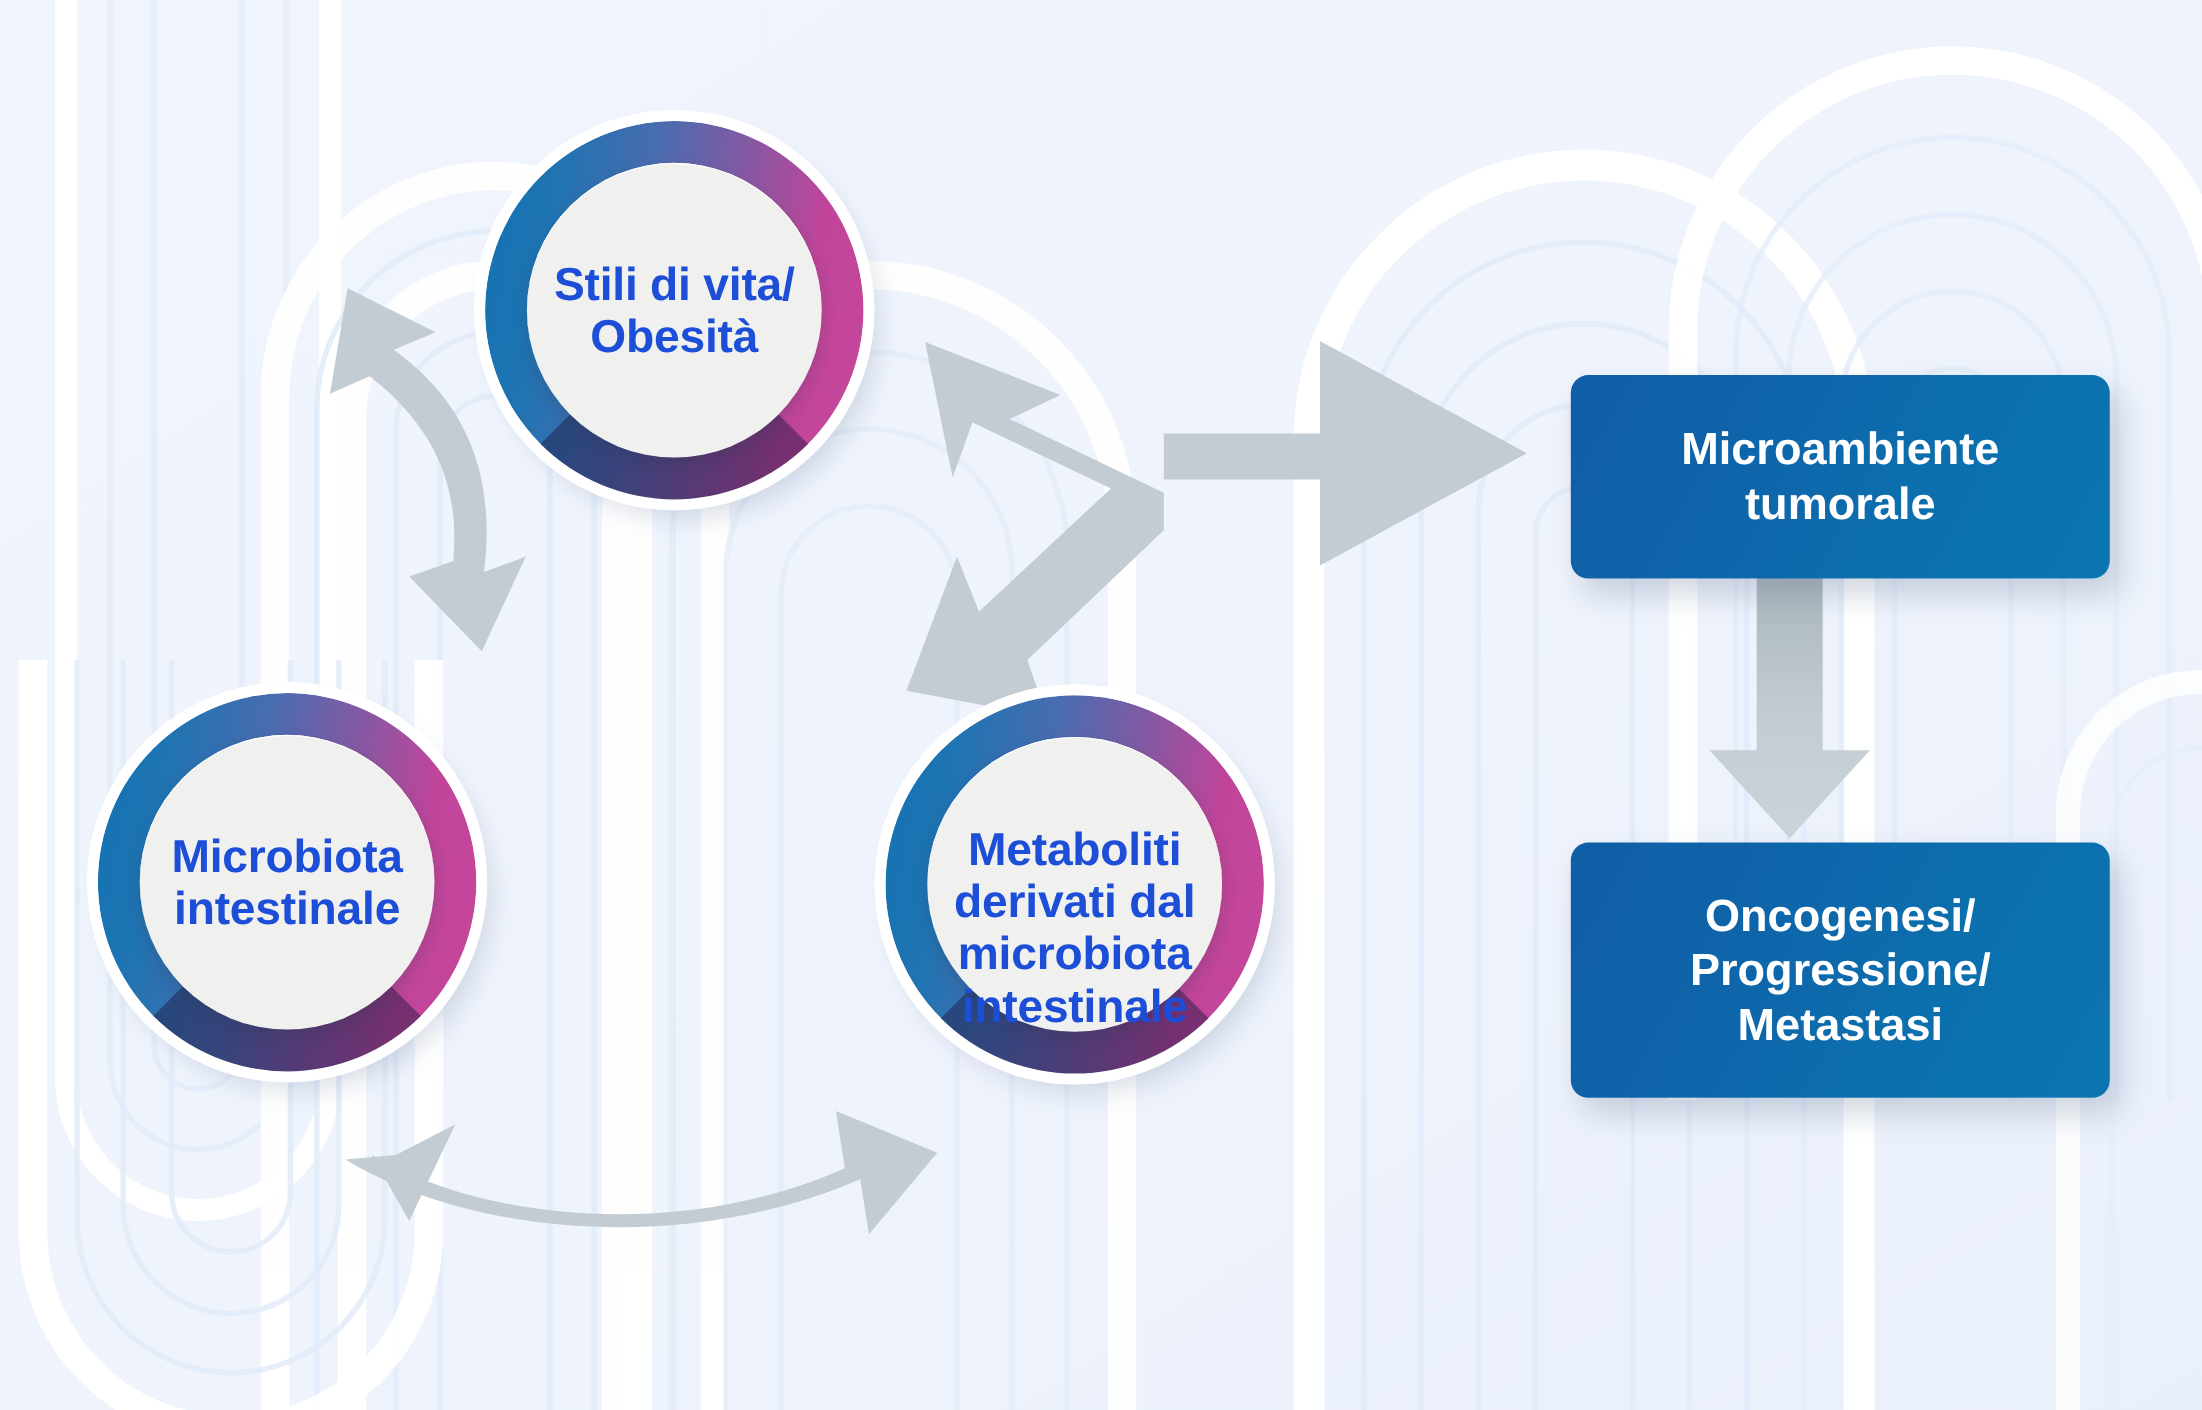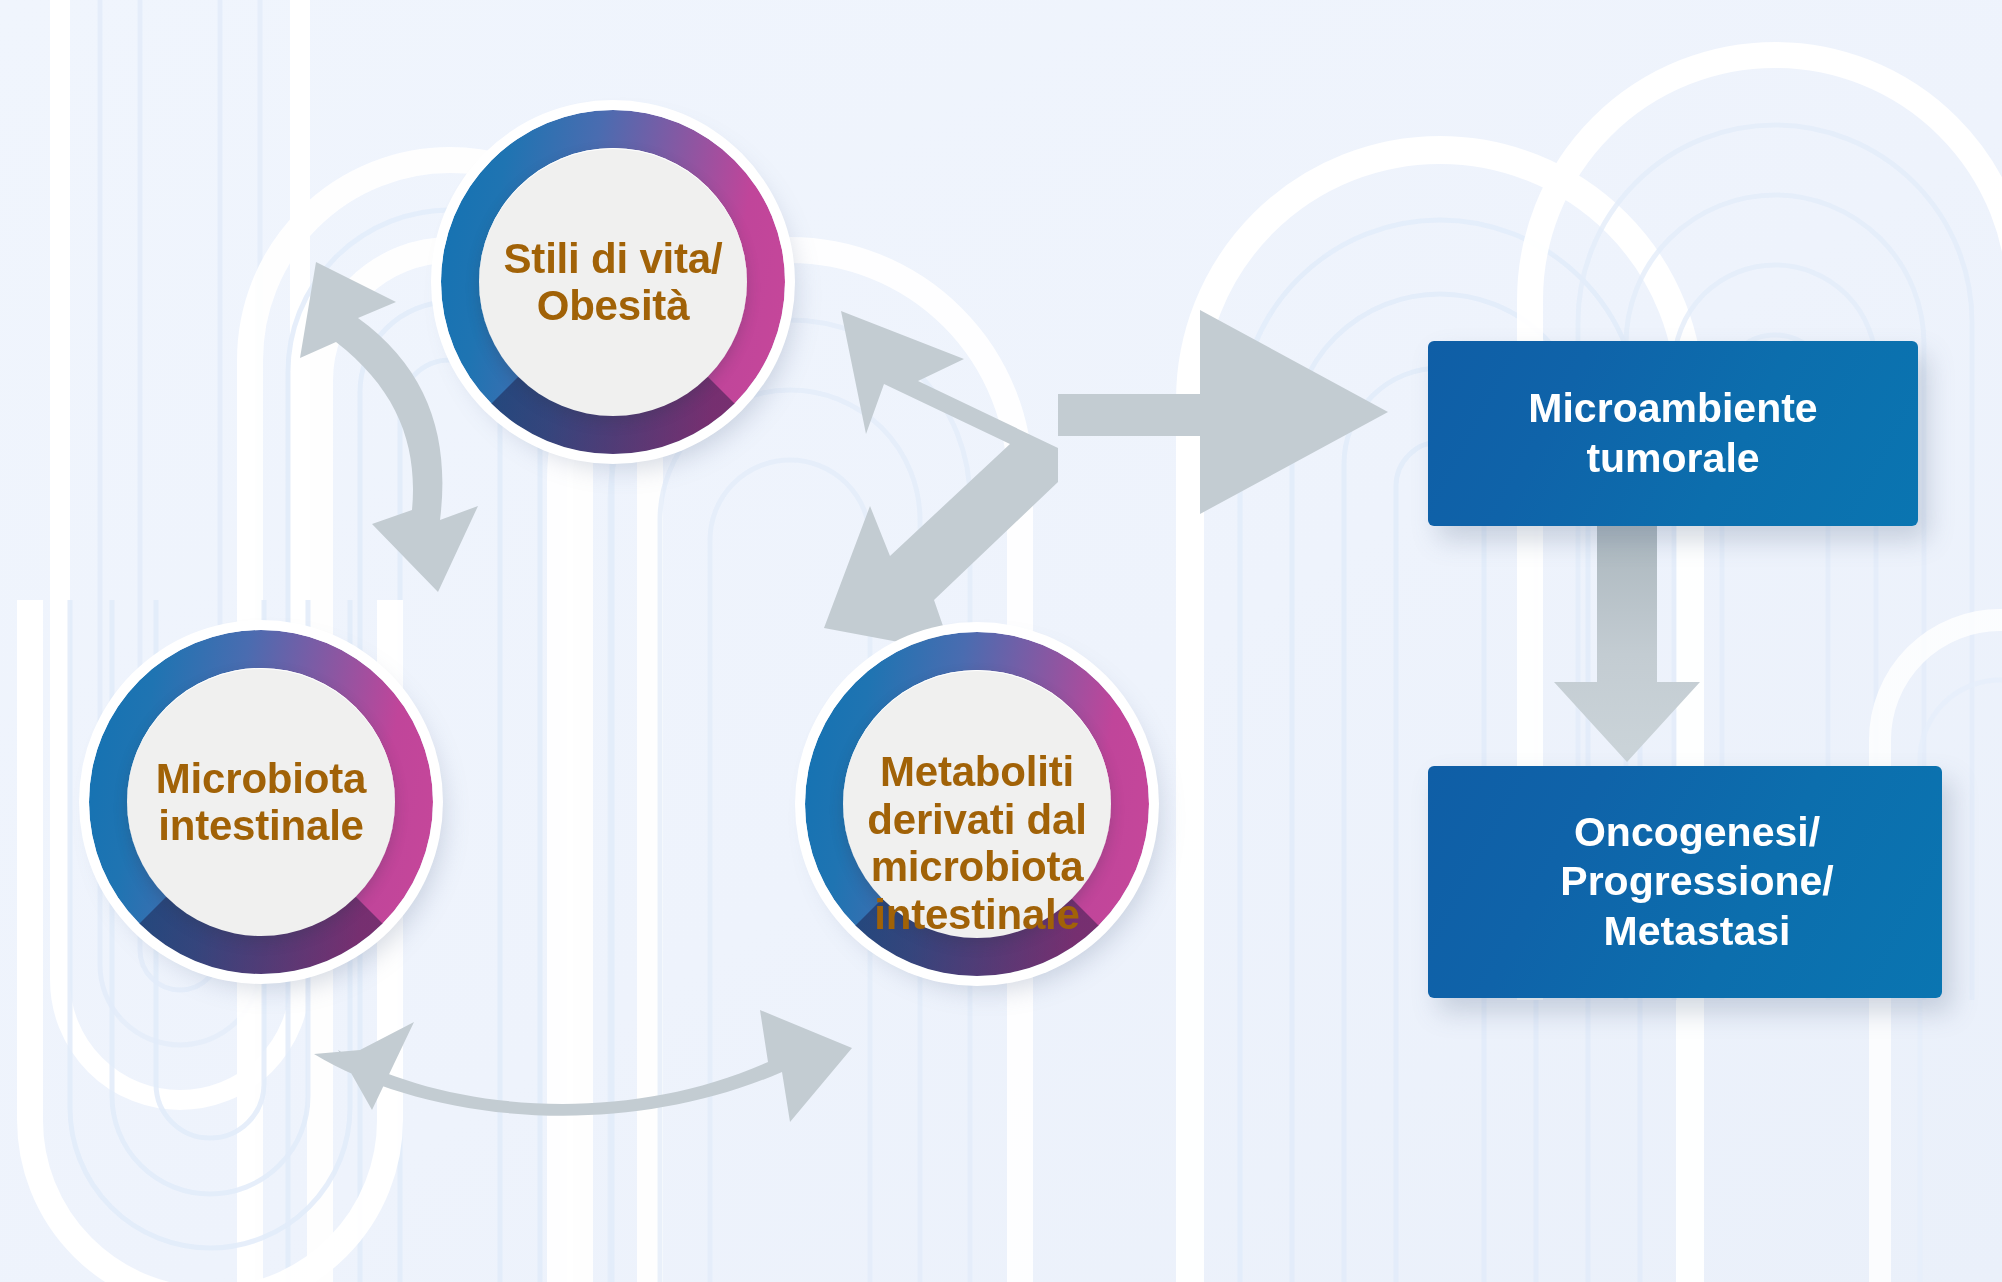--- a/index.html
+++ b/index.html
@@ -59,29 +59,29 @@
     position: absolute;
     border-radius: 50%;
     background: #f0f0ef;
     box-shadow: 0 6px 14px rgba(40,50,70,0.22), 0 1px 0 #ffffff inset;
     display: flex;
     align-items: center;
     justify-content: center;
     text-align: center;
   }
   .node-label {
-    color: #a16207;
+    color: #1d4ed8;
     font-weight: bold;
     line-height: 1.13;
     letter-spacing: -0.2px;
     white-space: pre-line;
   }
   .box {
     position: absolute;
-    border-radius: 6px;
+    border-radius: 16px;
     background: linear-gradient(118deg, #0f5ea6 0%, #0f63a9 28%, #0c6ead 62%, #0a75b1 100%);
     box-shadow: 10px 14px 26px rgba(90,110,140,0.26);
     display: flex;
     align-items: center;
     justify-content: center;
     text-align: center;
   }
   .box-label {
     color: #ffffff;
     font-weight: bold;
@@ -279,19 +279,19 @@
 microbiota
 intestinale</span>
     </div>
   </div>
 
   <div class="box" style="left:1428px; top:341px; width:490px; height:185px;">
     <span class="box-label" style="font-size:41px;">Microambiente
 tumorale</span>
   </div>
 
-  <div class="box" style="left:1428px; top:766px; width:490px; height:232px;padding-left:24px;">
+  <div class="box" style="left:1428px; top:766px; width:490px; height:232px;">
     <span class="box-label" style="font-size:41px;">Oncogenesi/
 Progressione/
 Metastasi</span>
   </div>
 
 </div>
 
 </body></html>

